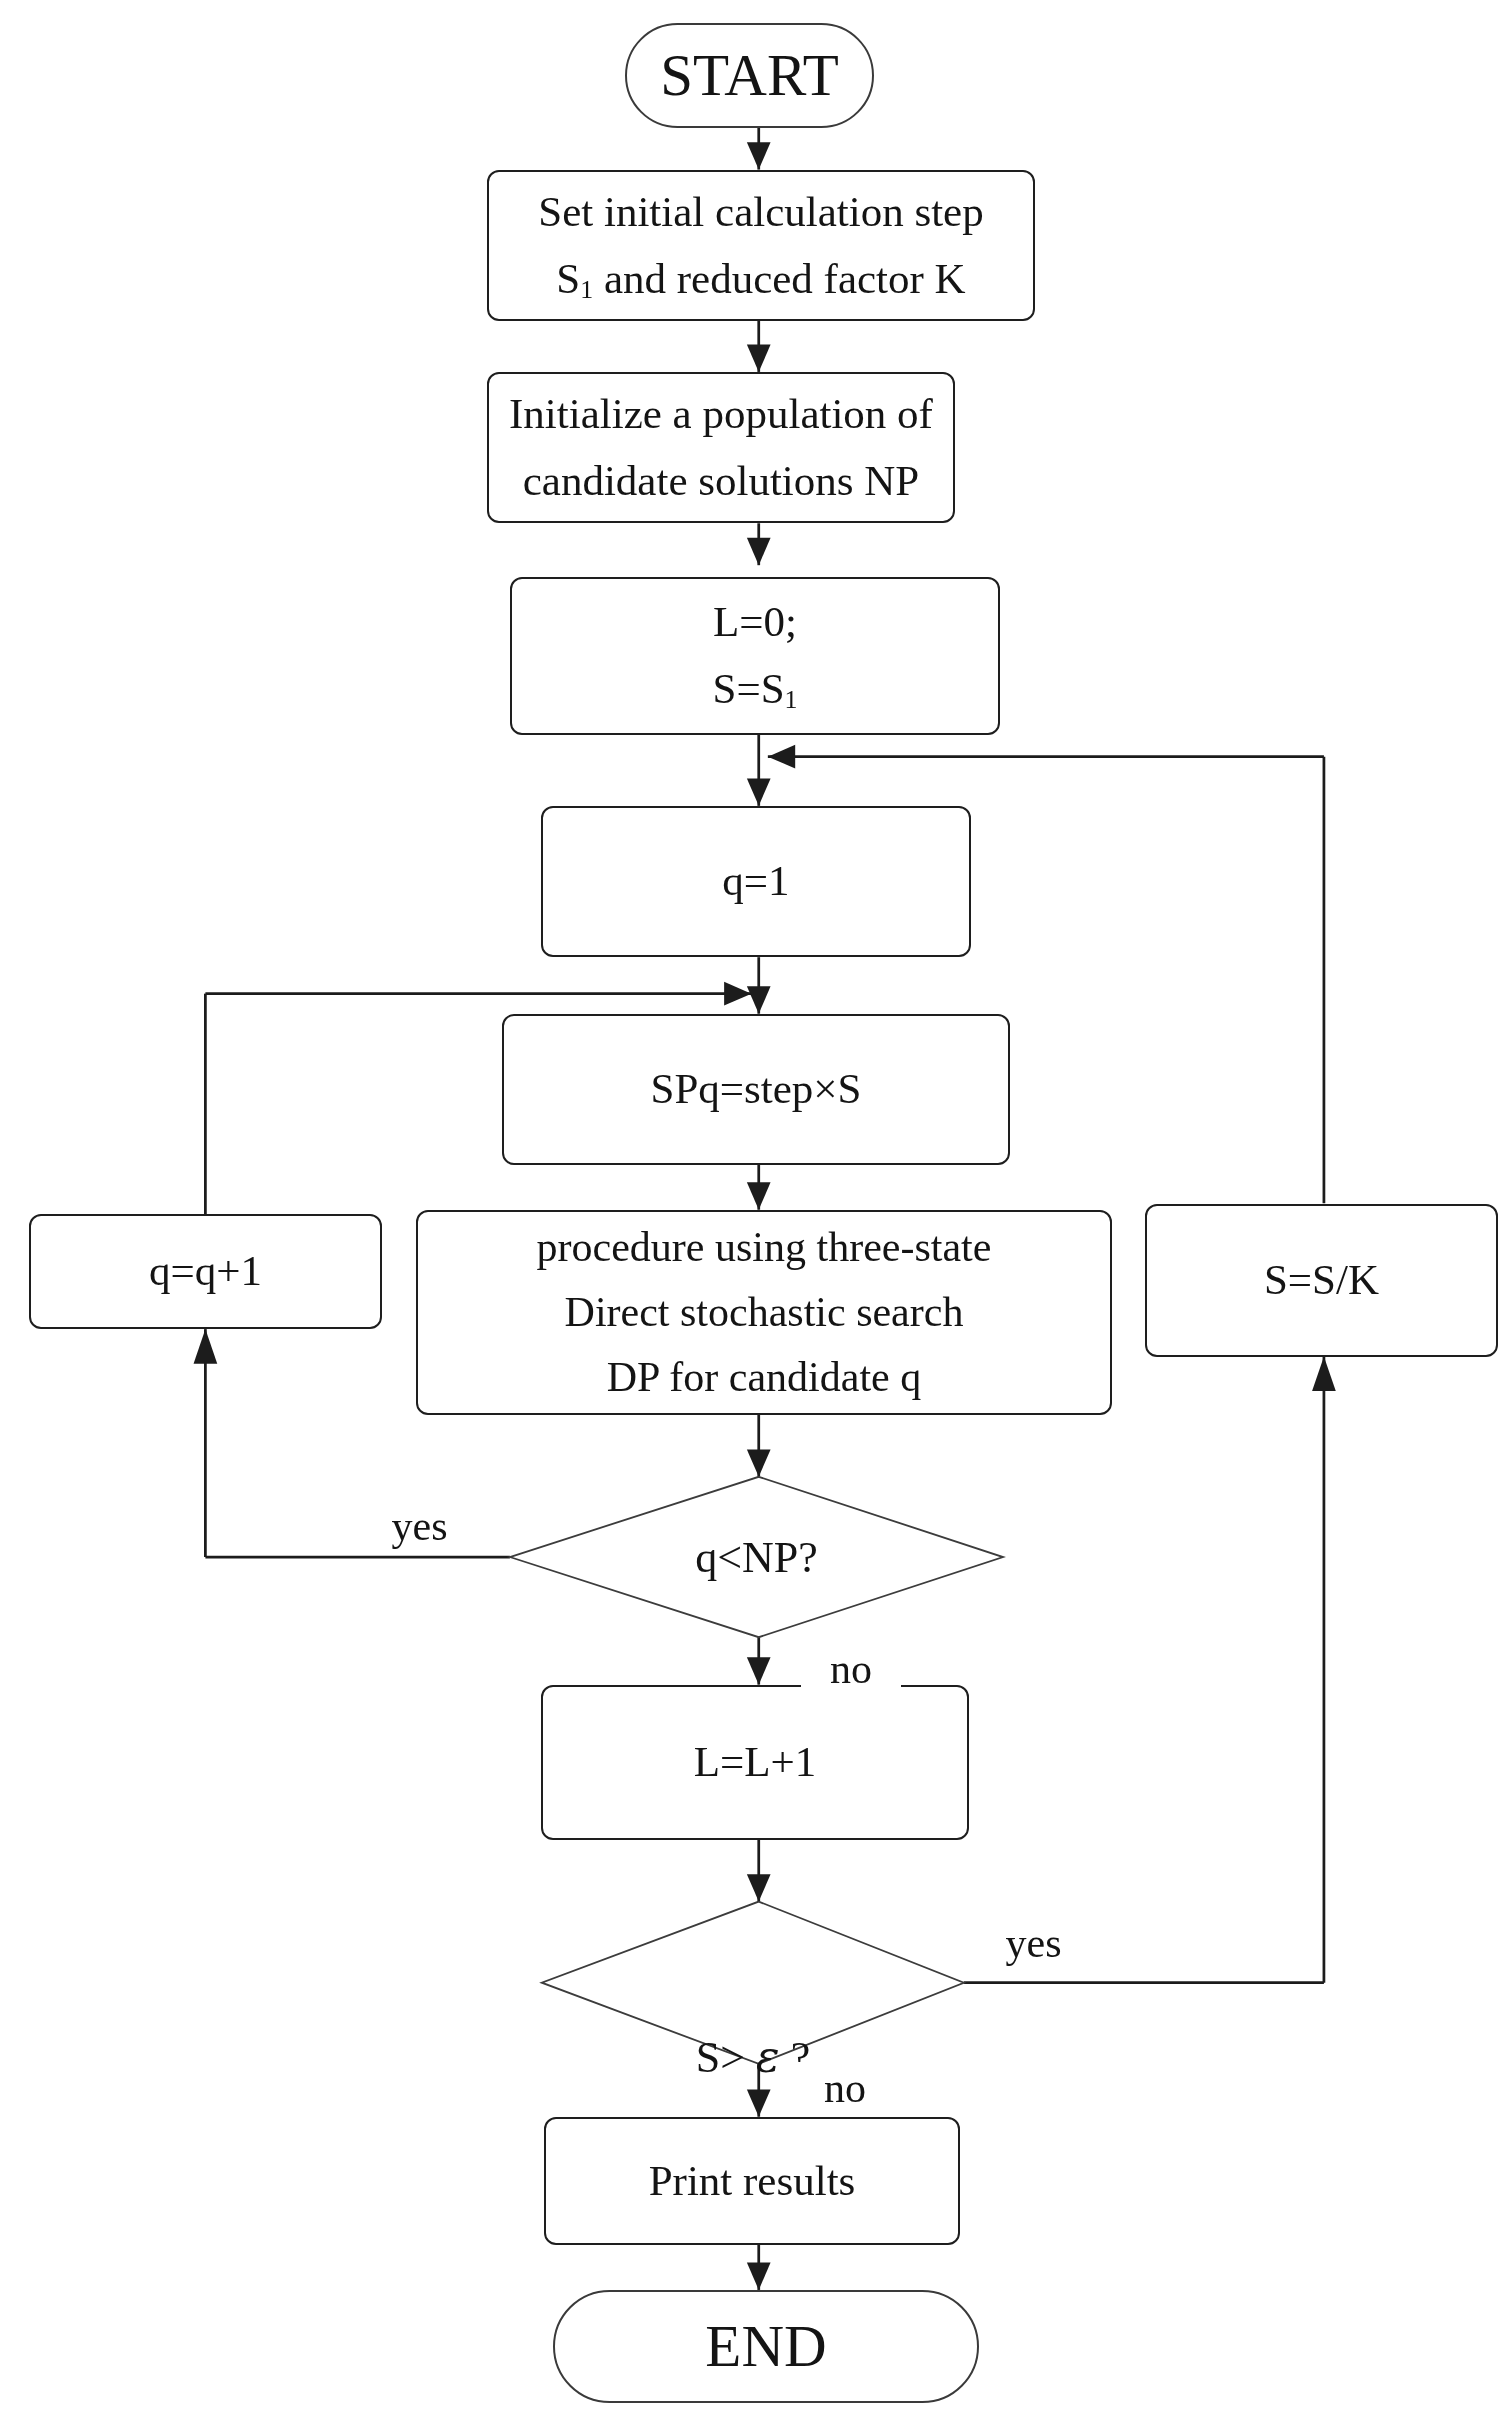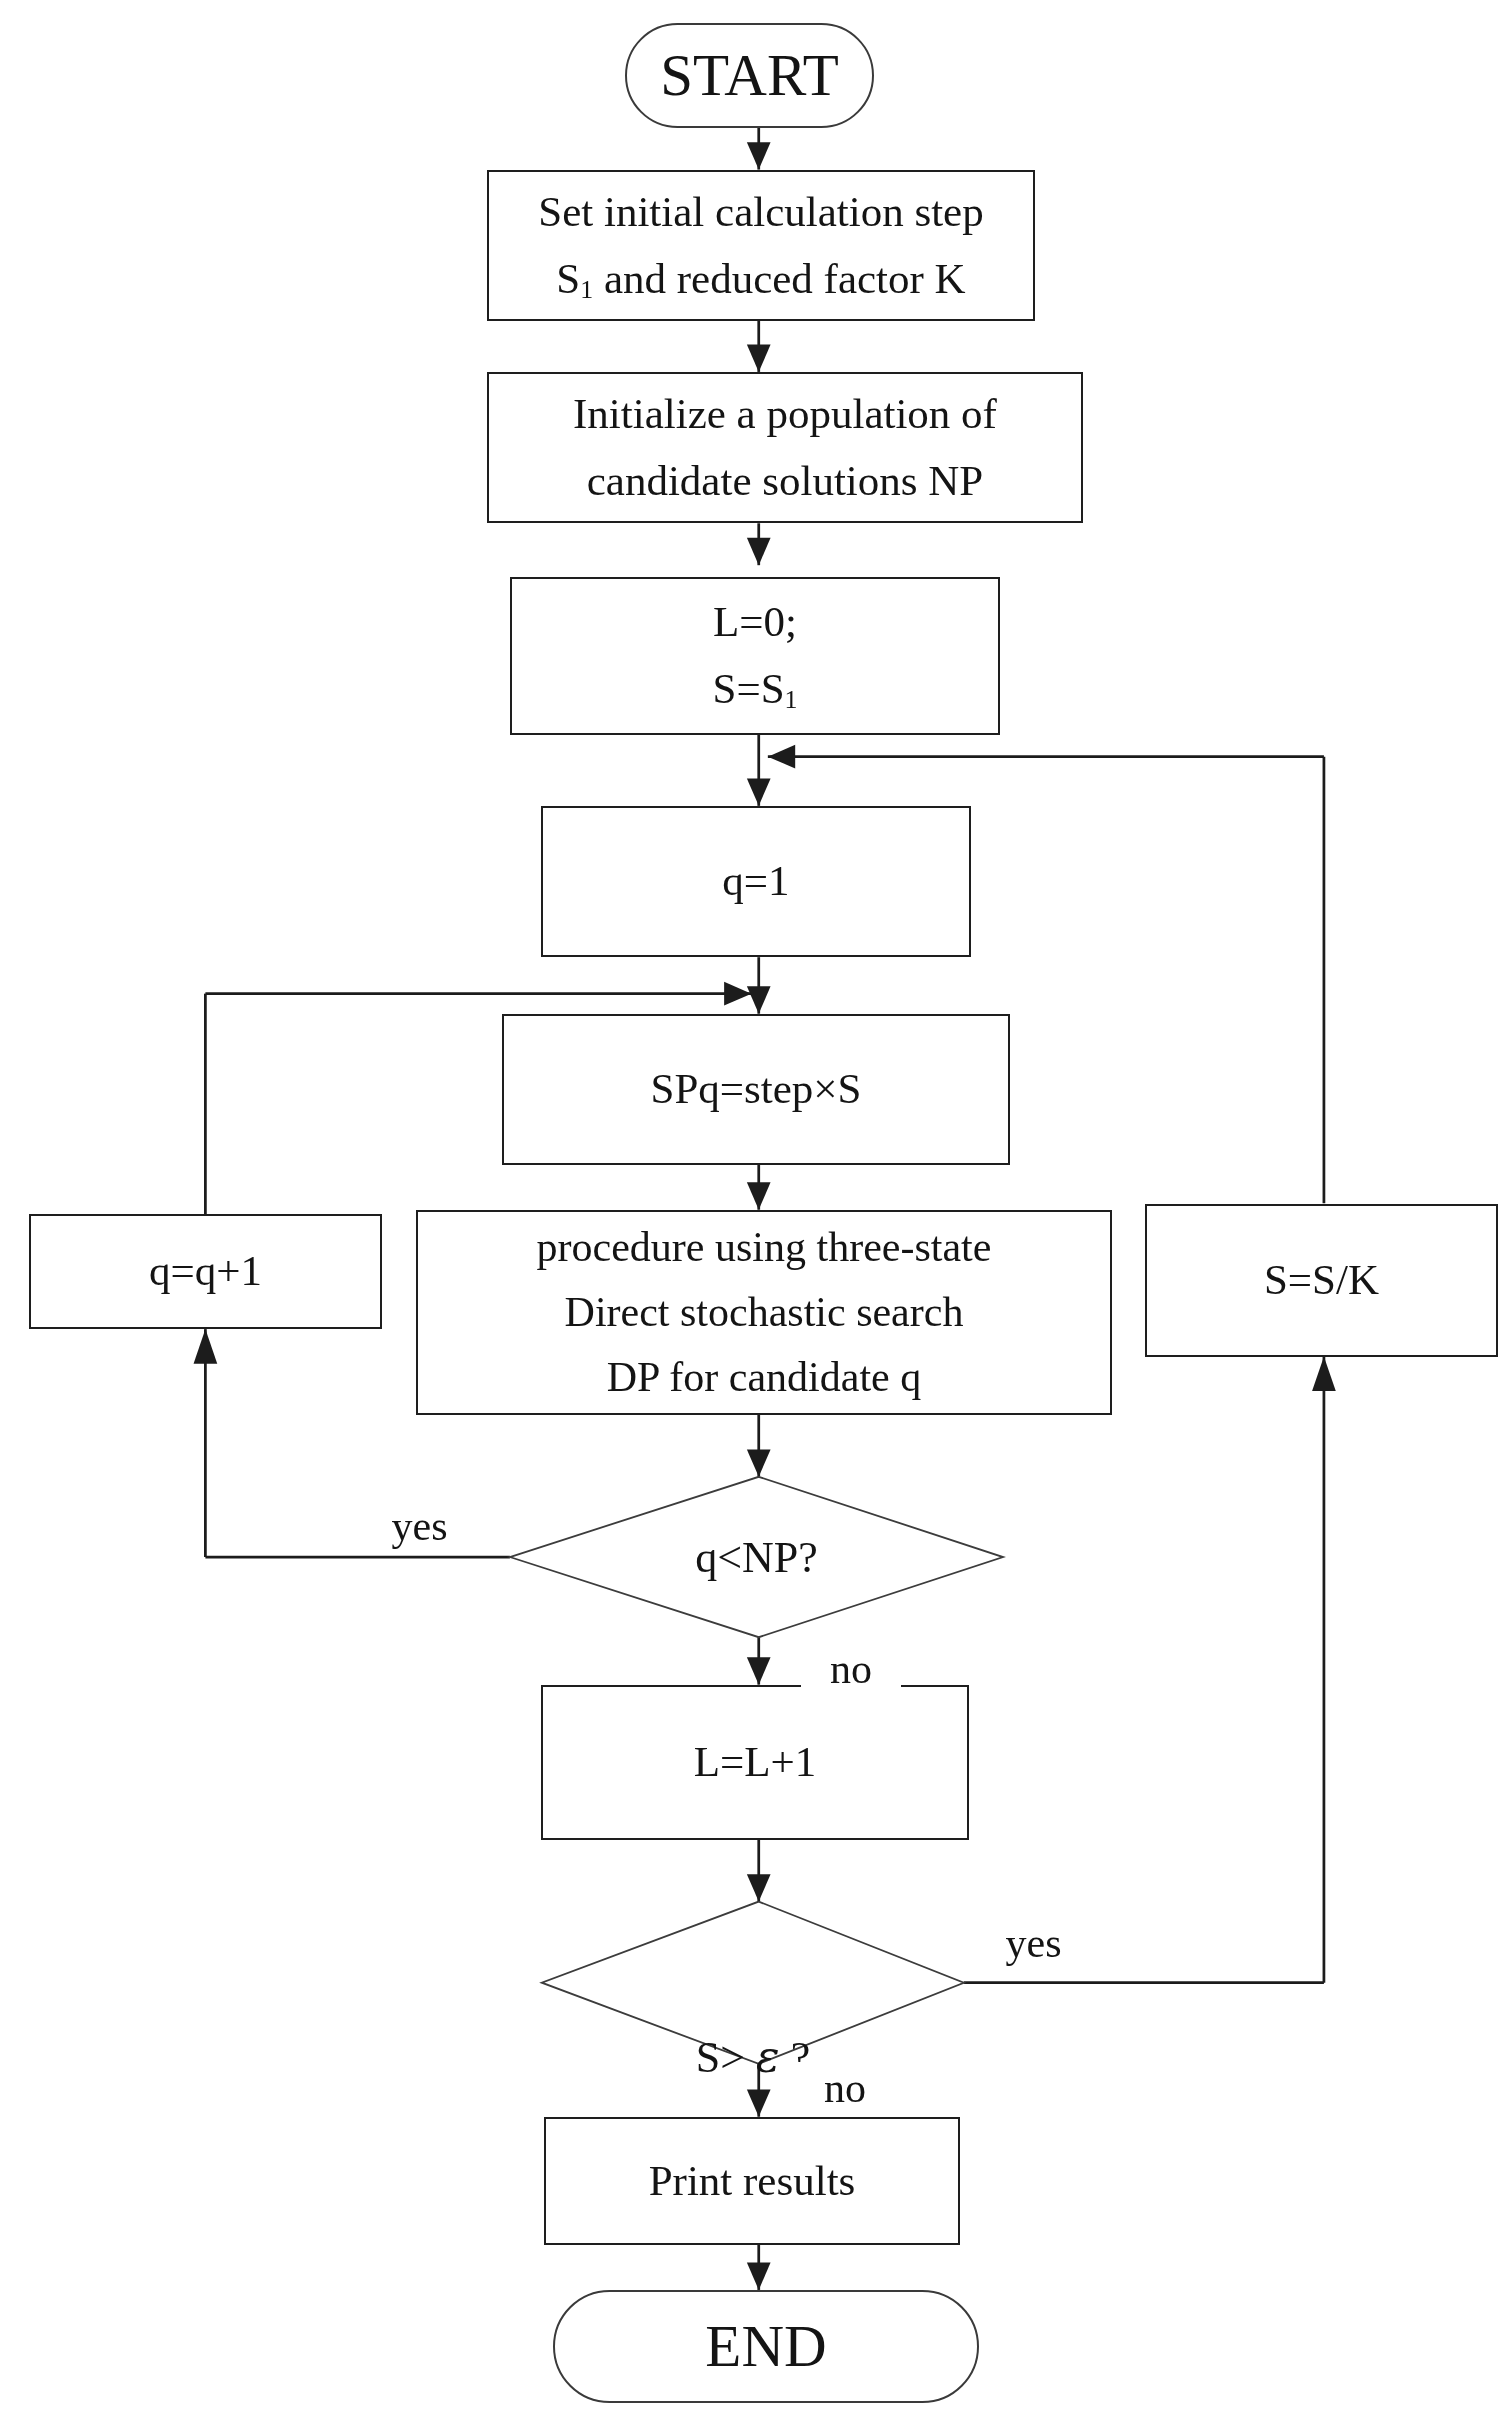--- a/index.html
+++ b/index.html
@@ -17,20 +17,21 @@
     background:#ffffff;
     display:flex;
     flex-direction:column;
     align-items:center;
     justify-content:center;
     text-align:center;
     font-size:43px;
     line-height:1.55;
     color:#141414;
     box-sizing:border-box;
+    border-radius:12px;
   }
   .proc{border:2.7px solid #1e1e1e;}
   .term{border:2.3px solid #3a3a3a;font-size:59px;}
   .dlabel{
     position:absolute;
     display:flex;
     align-items:center;
     justify-content:center;
     text-align:center;
     font-size:44px;
@@ -104,21 +105,21 @@
 
   <div class="node term" style="left:625px;top:23px;width:249px;height:105px;border-radius:53px;">
     <span>START</span>
   </div>
 
   <div class="node proc" style="left:487px;top:170px;width:548px;height:151px;">
     <span>Set initial calculation step</span>
     <span><span>S</span><sub>1</sub><span> and reduced factor K</span></span>
   </div>
 
-  <div class="node proc" style="left:487px;top:372px;width:596px;height:151px;">
+  <div class="node proc" style="left:487px;top:372px;width:468px;height:151px;">
     <span>Initialize a population of</span>
     <span>candidate solutions NP</span>
   </div>
 
   <div class="node proc" style="left:510px;top:577px;width:490px;height:158px;">
     <span>L=0;</span>
     <span><span>S=S</span><sub>1</sub></span>
   </div>
 
   <div class="node proc" style="left:541px;top:806px;width:430px;height:151px;">

